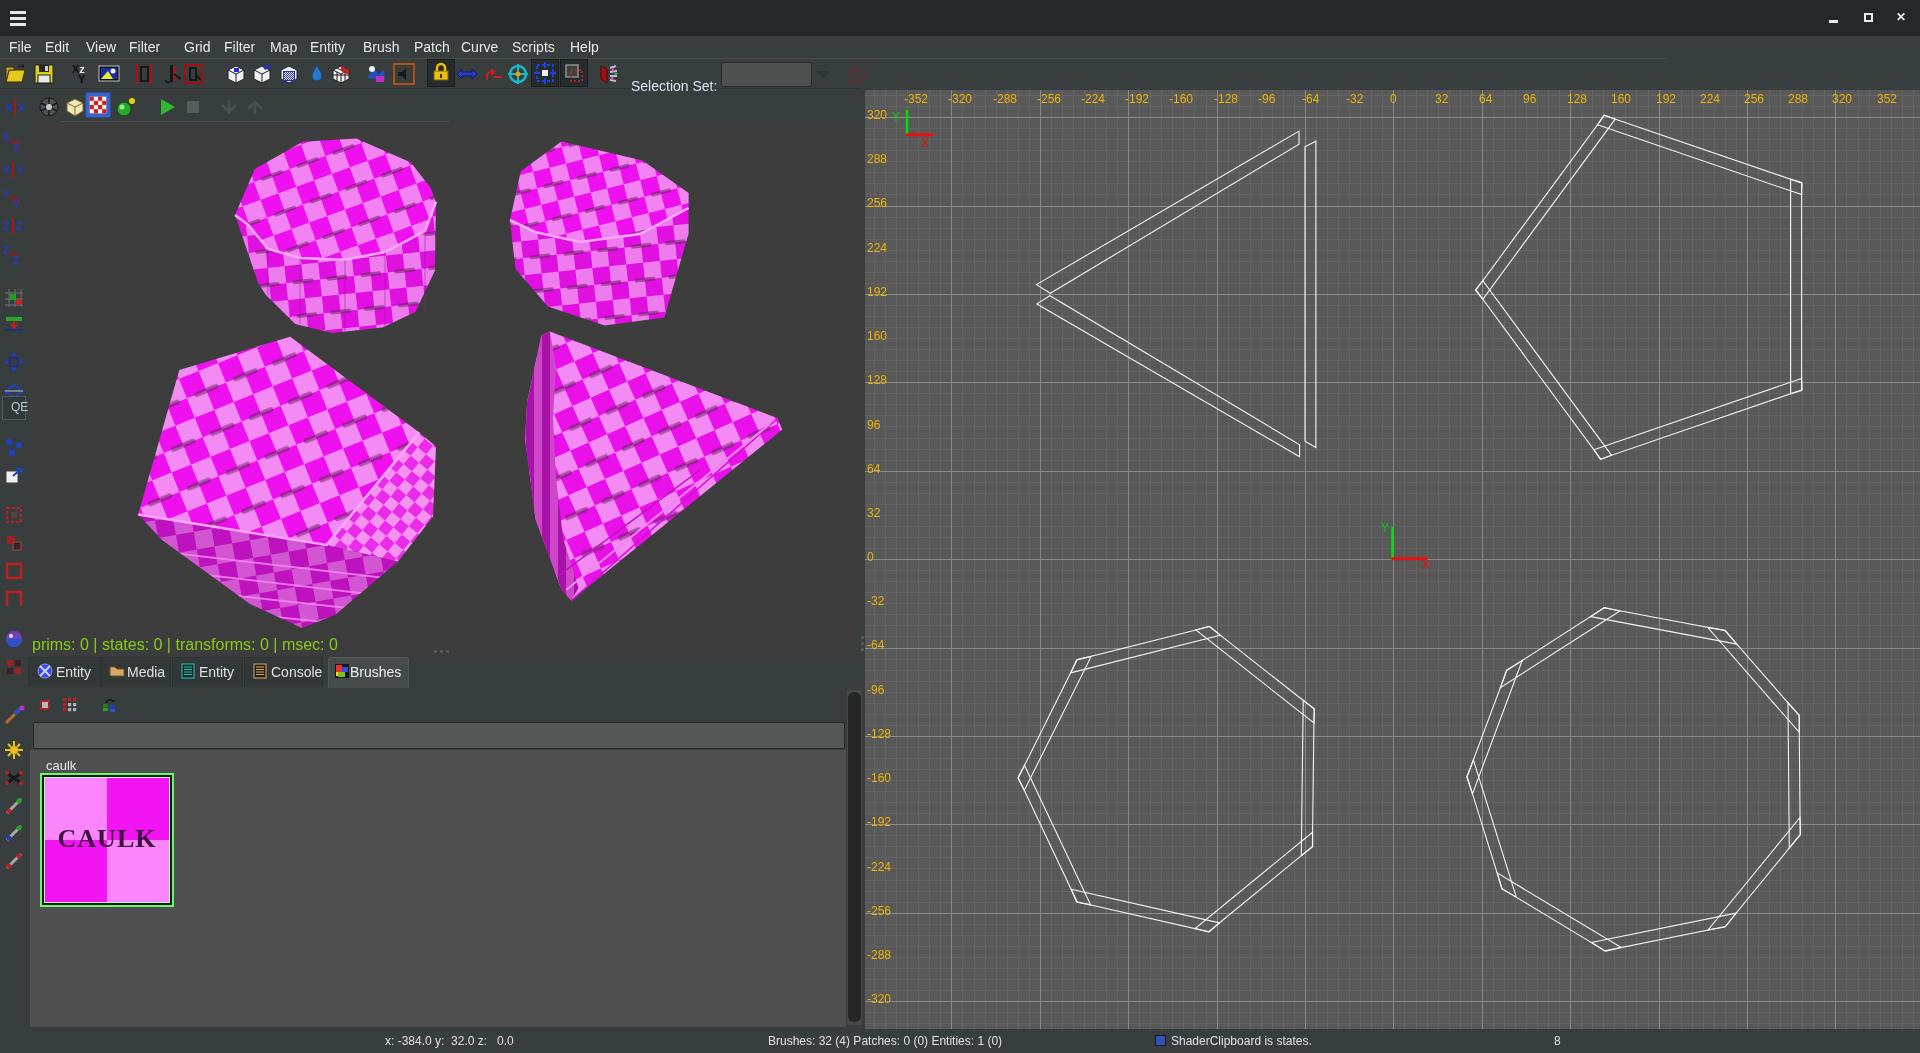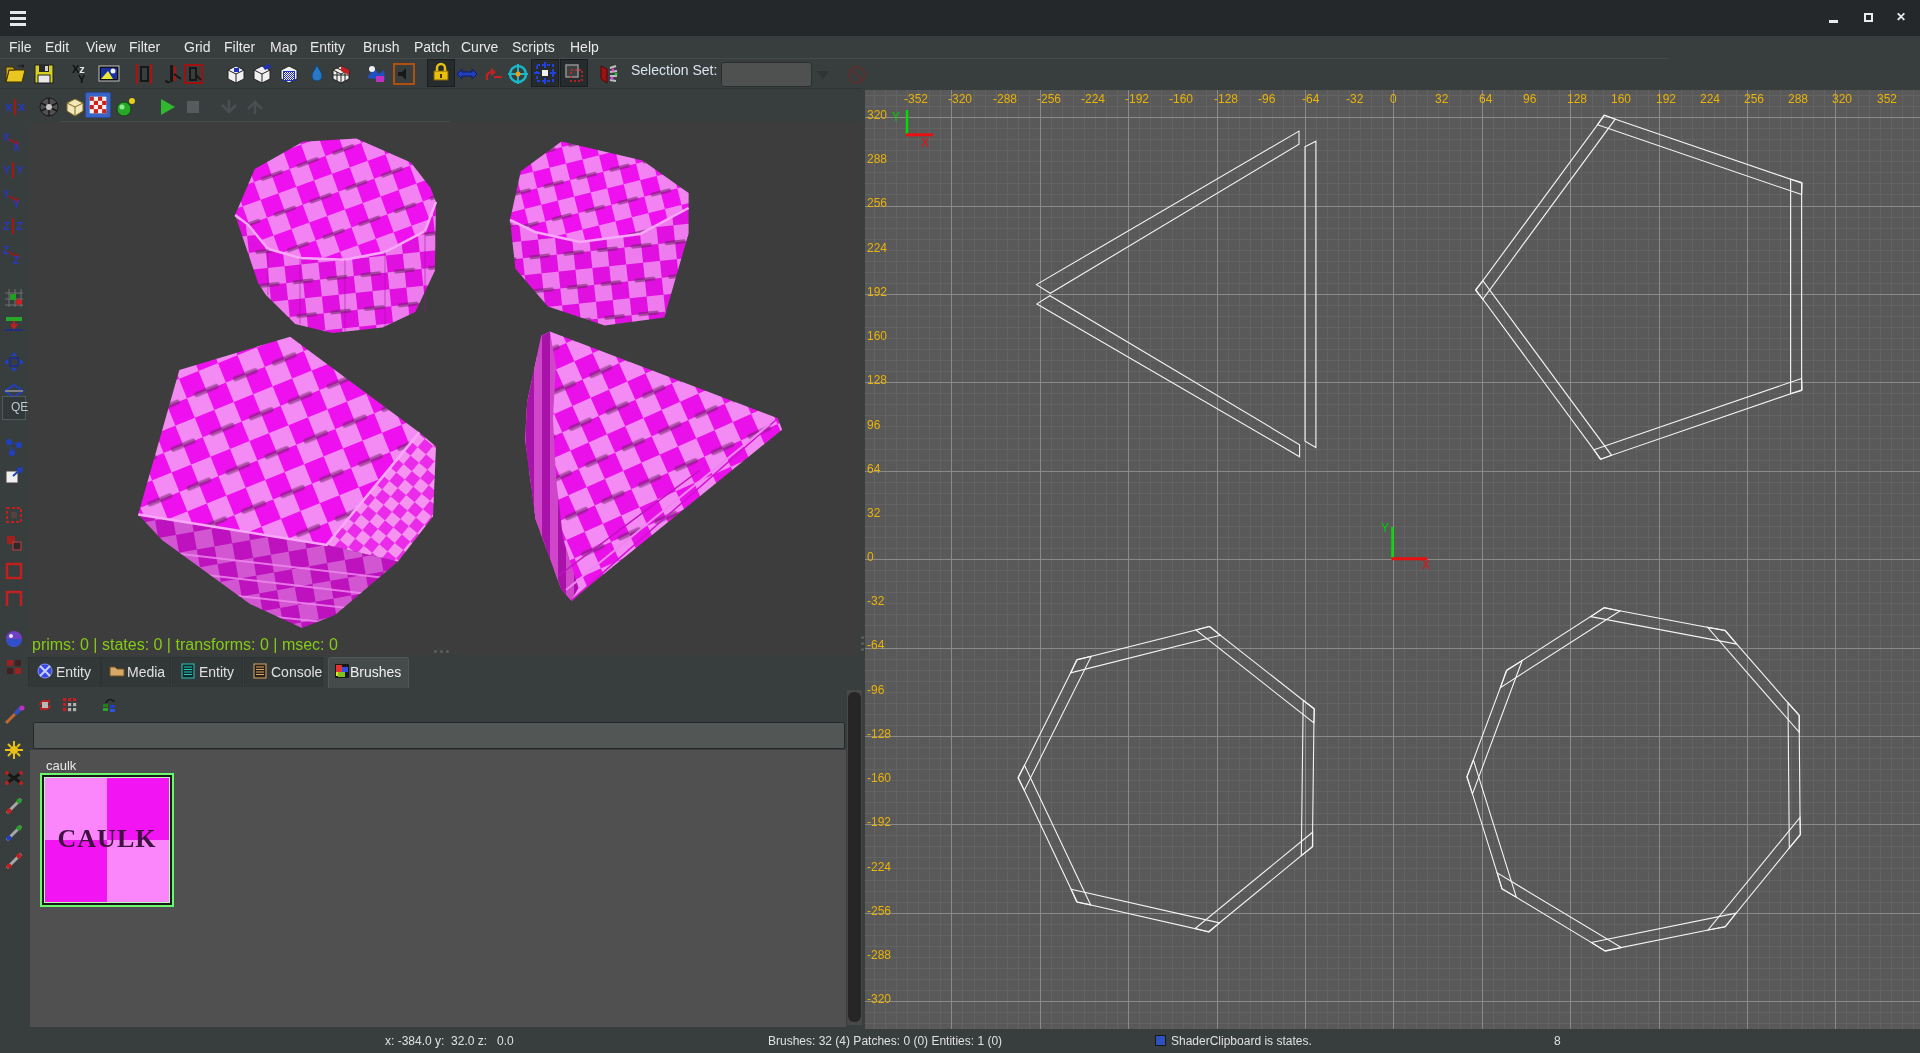--- a/index.html
+++ b/index.html
@@ -160,21 +160,21 @@
       <path d="M4 4 L10 7 L10 21 L4 17 Z" fill="#a01010" stroke="#500808"></path>
       <path d="M13 6 L19 4 M13 10 L20 9 M13 14 L20 14 M13 18 L19 19" stroke="#c0c0c0" stroke-width="2"></path>
       <circle cx="16" cy="8" r="1.5" fill="#e838e8"></circle>
       <circle cx="19" cy="12" r="1.5" fill="#30c030"></circle>
       <circle cx="15" cy="16" r="1.5" fill="#e838e8"></circle>
     </svg>
 <svg class="abs" style="left:845px;top:63px" width="24" height="24" viewBox="0 0 24 24">
       <circle cx="12" cy="12" r="8" fill="none" stroke="#5a3030" stroke-width="2"></circle>
       <path d="M7 7 L17 17" stroke="#5a3030" stroke-width="2"></path>
     </svg>
-<div class="abs" style="left:631px;top:62px;font-size:14px;color:#d8e4ee">Selection Set:</div>
+<div class="abs" style="left:631px;top:78px;font-size:14px;color:#d8e4ee">Selection Set:</div>
 <div class="abs" style="left:721px;top:62px;width:91px;height:25px;background:#4e5150;border:1px solid #2a2e30;border-radius:3px"></div>
 <div class="abs" style="left:817px;top:71px;width:0;height:0;border-left:6px solid transparent;border-right:6px solid transparent;border-top:8px solid #2f3436"></div>
 </div>
 
 <div class="toolbar2">
 <svg class="abs" style="left:4px;top:95px" width="24" height="24" viewBox="0 0 24 24">
       <text x="1" y="16" font-size="13" font-weight="bold" fill="#2838c0" font-family="Liberation Sans">x</text>
       <rect x="10" y="4" width="2" height="16" fill="#a01818"></rect>
       <text x="14" y="16" font-size="13" font-weight="bold" fill="#2838c0" font-family="Liberation Sans">x</text>
     </svg>

